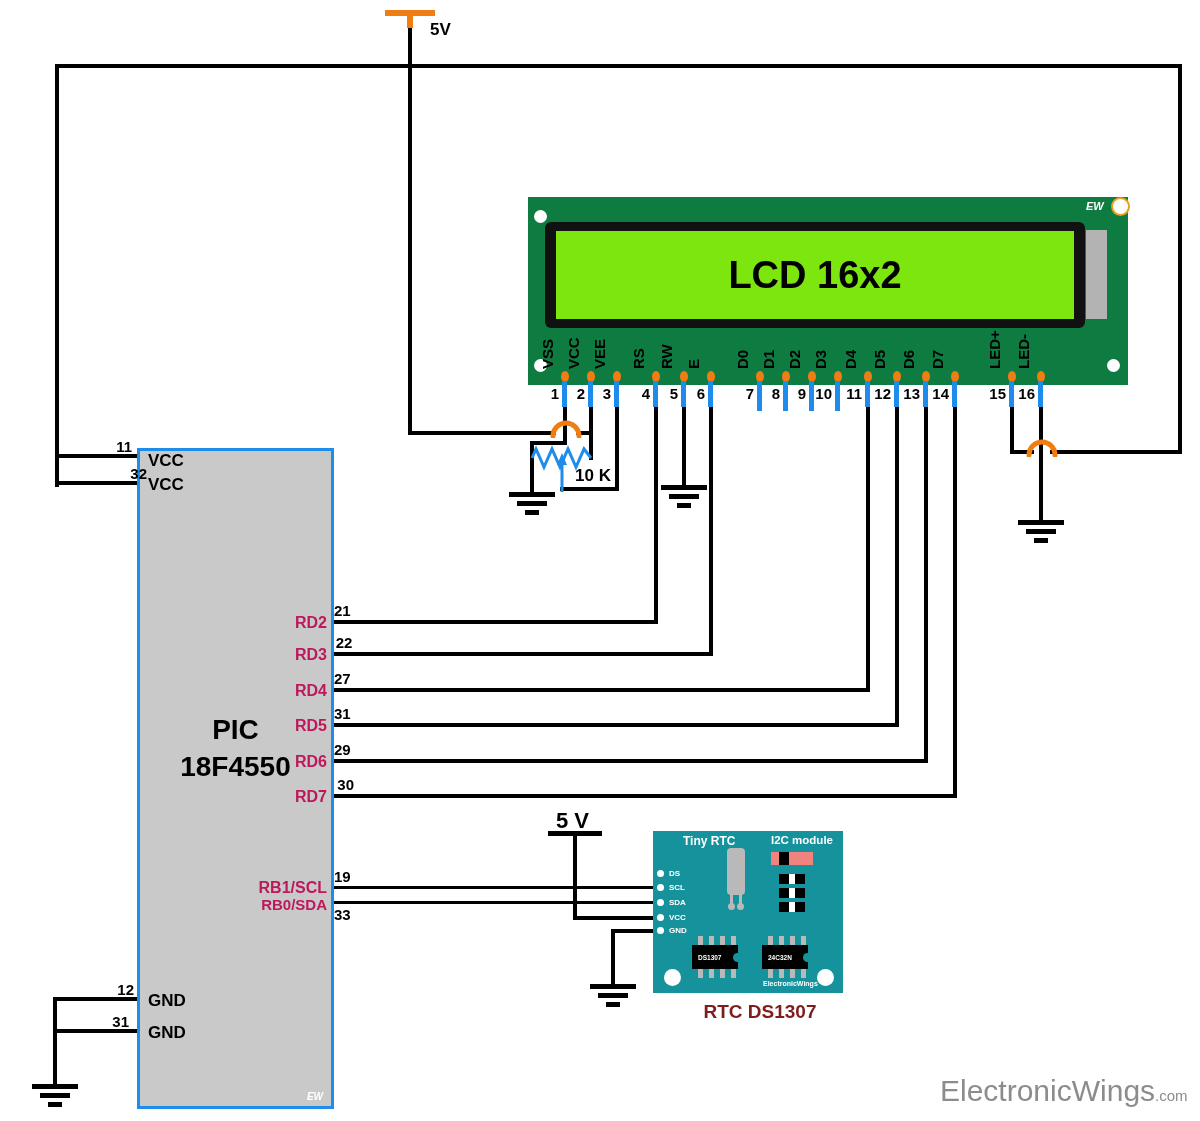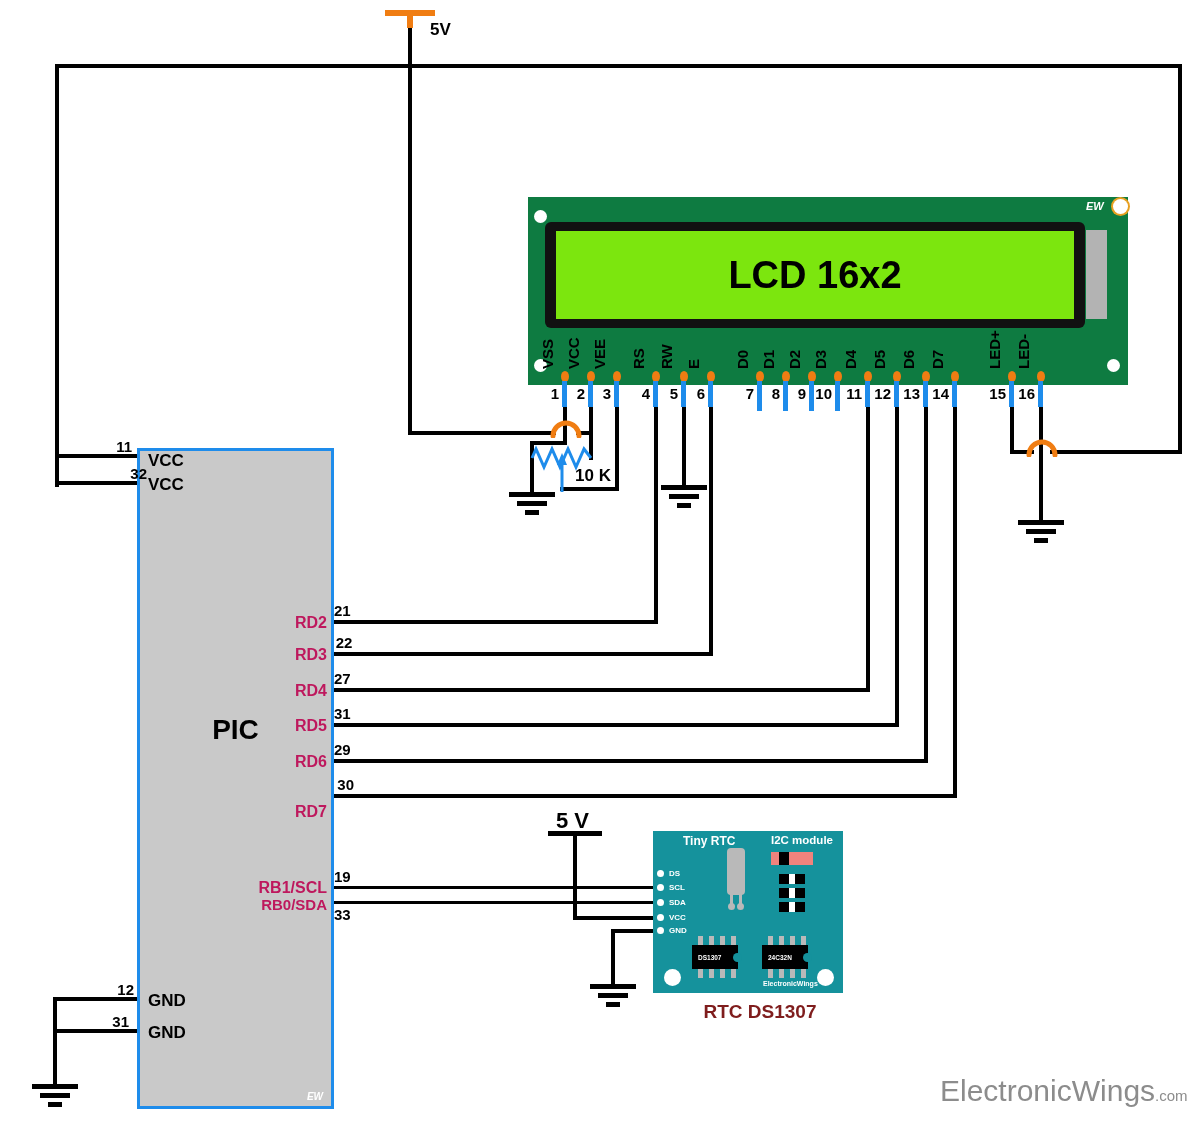--- a/index.html
+++ b/index.html
@@ -226,24 +226,25 @@
   <div id="pic-chip">
     <span class="pin-l" style="top:0px;">VCC</span>
     <span class="pin-l" style="top:24px;">VCC</span>
     <span class="pin-l" style="top:540px;">GND</span>
     <span class="pin-l" style="top:572px;">GND</span>
     <span class="pin-r" style="top:163px;">RD2</span>
     <span class="pin-r" style="top:195px;">RD3</span>
     <span class="pin-r" style="top:231px;">RD4</span>
     <span class="pin-r" style="top:266px;">RD5</span>
     <span class="pin-r" style="top:302px;">RD6</span>
-    <span class="pin-r" style="top:352px;">RD7</span>
+    <span class="pin-r" style="top:337px;">RD7</span>
     <span class="pin-r" style="top:428px;font-size:16px;">RB1/SCL</span>
     <span class="pin-r" style="top:445px;font-size:15px;">RB0/SDA</span>
     <div style="position:absolute;left:0;top:263px;width:100%;text-align:center;font-weight:bold;font-size:28px;">PIC</div>
+    <div style="position:absolute;left:0;top:300px;width:100%;text-align:center;font-weight:bold;font-size:28px;">18F4550</div>
     <div style="position:absolute;right:8px;bottom:4px;color:#fff;font-style:italic;font-weight:bold;font-size:10px;">EW</div>
   </div>
 
   <span class="num" style="left:112px;top:438px;">11</span>
   <span class="num" style="left:107px;top:465px;margin-left:20px;">32</span>
   <span class="num" style="left:114px;top:981px;">12</span>
   <span class="num" style="left:109px;top:1013px;">31</span>
   <span class="num" style="left:334px;top:602px;text-align:left;">21</span>
   <span class="num" style="left:334px;top:634px;text-align:center;">22</span>
   <span class="num" style="left:334px;top:670px;text-align:left;">27</span>

